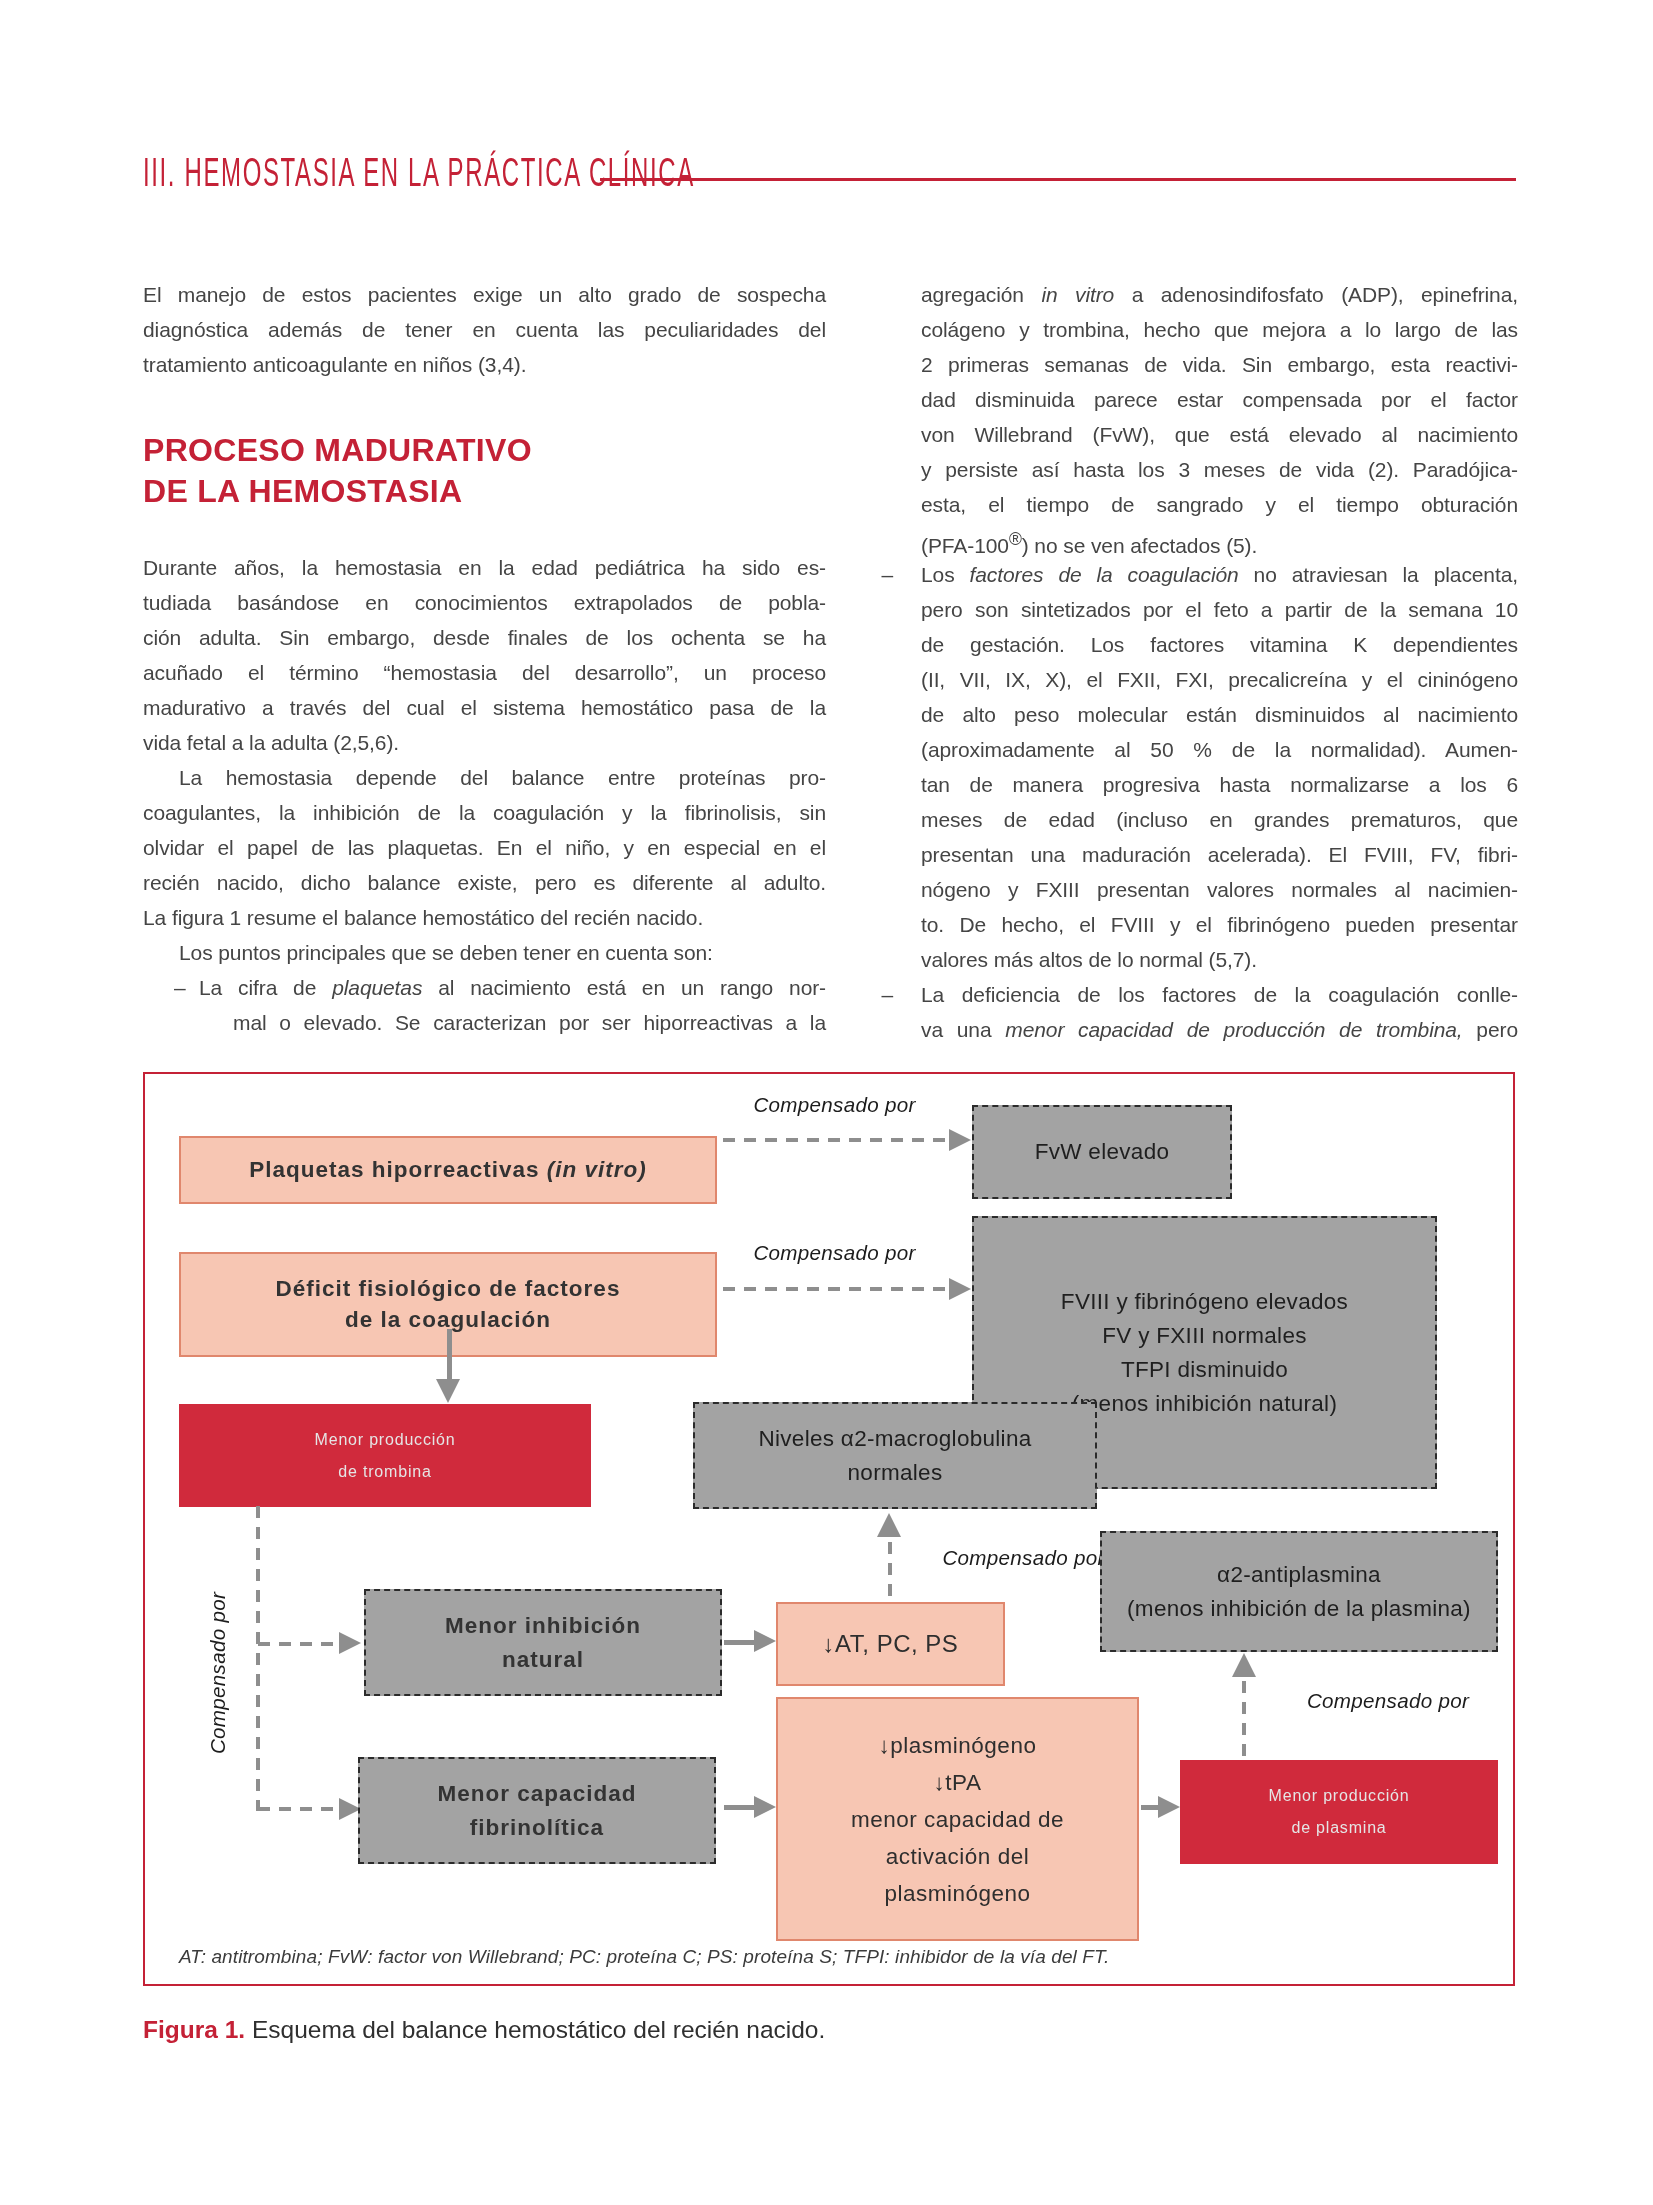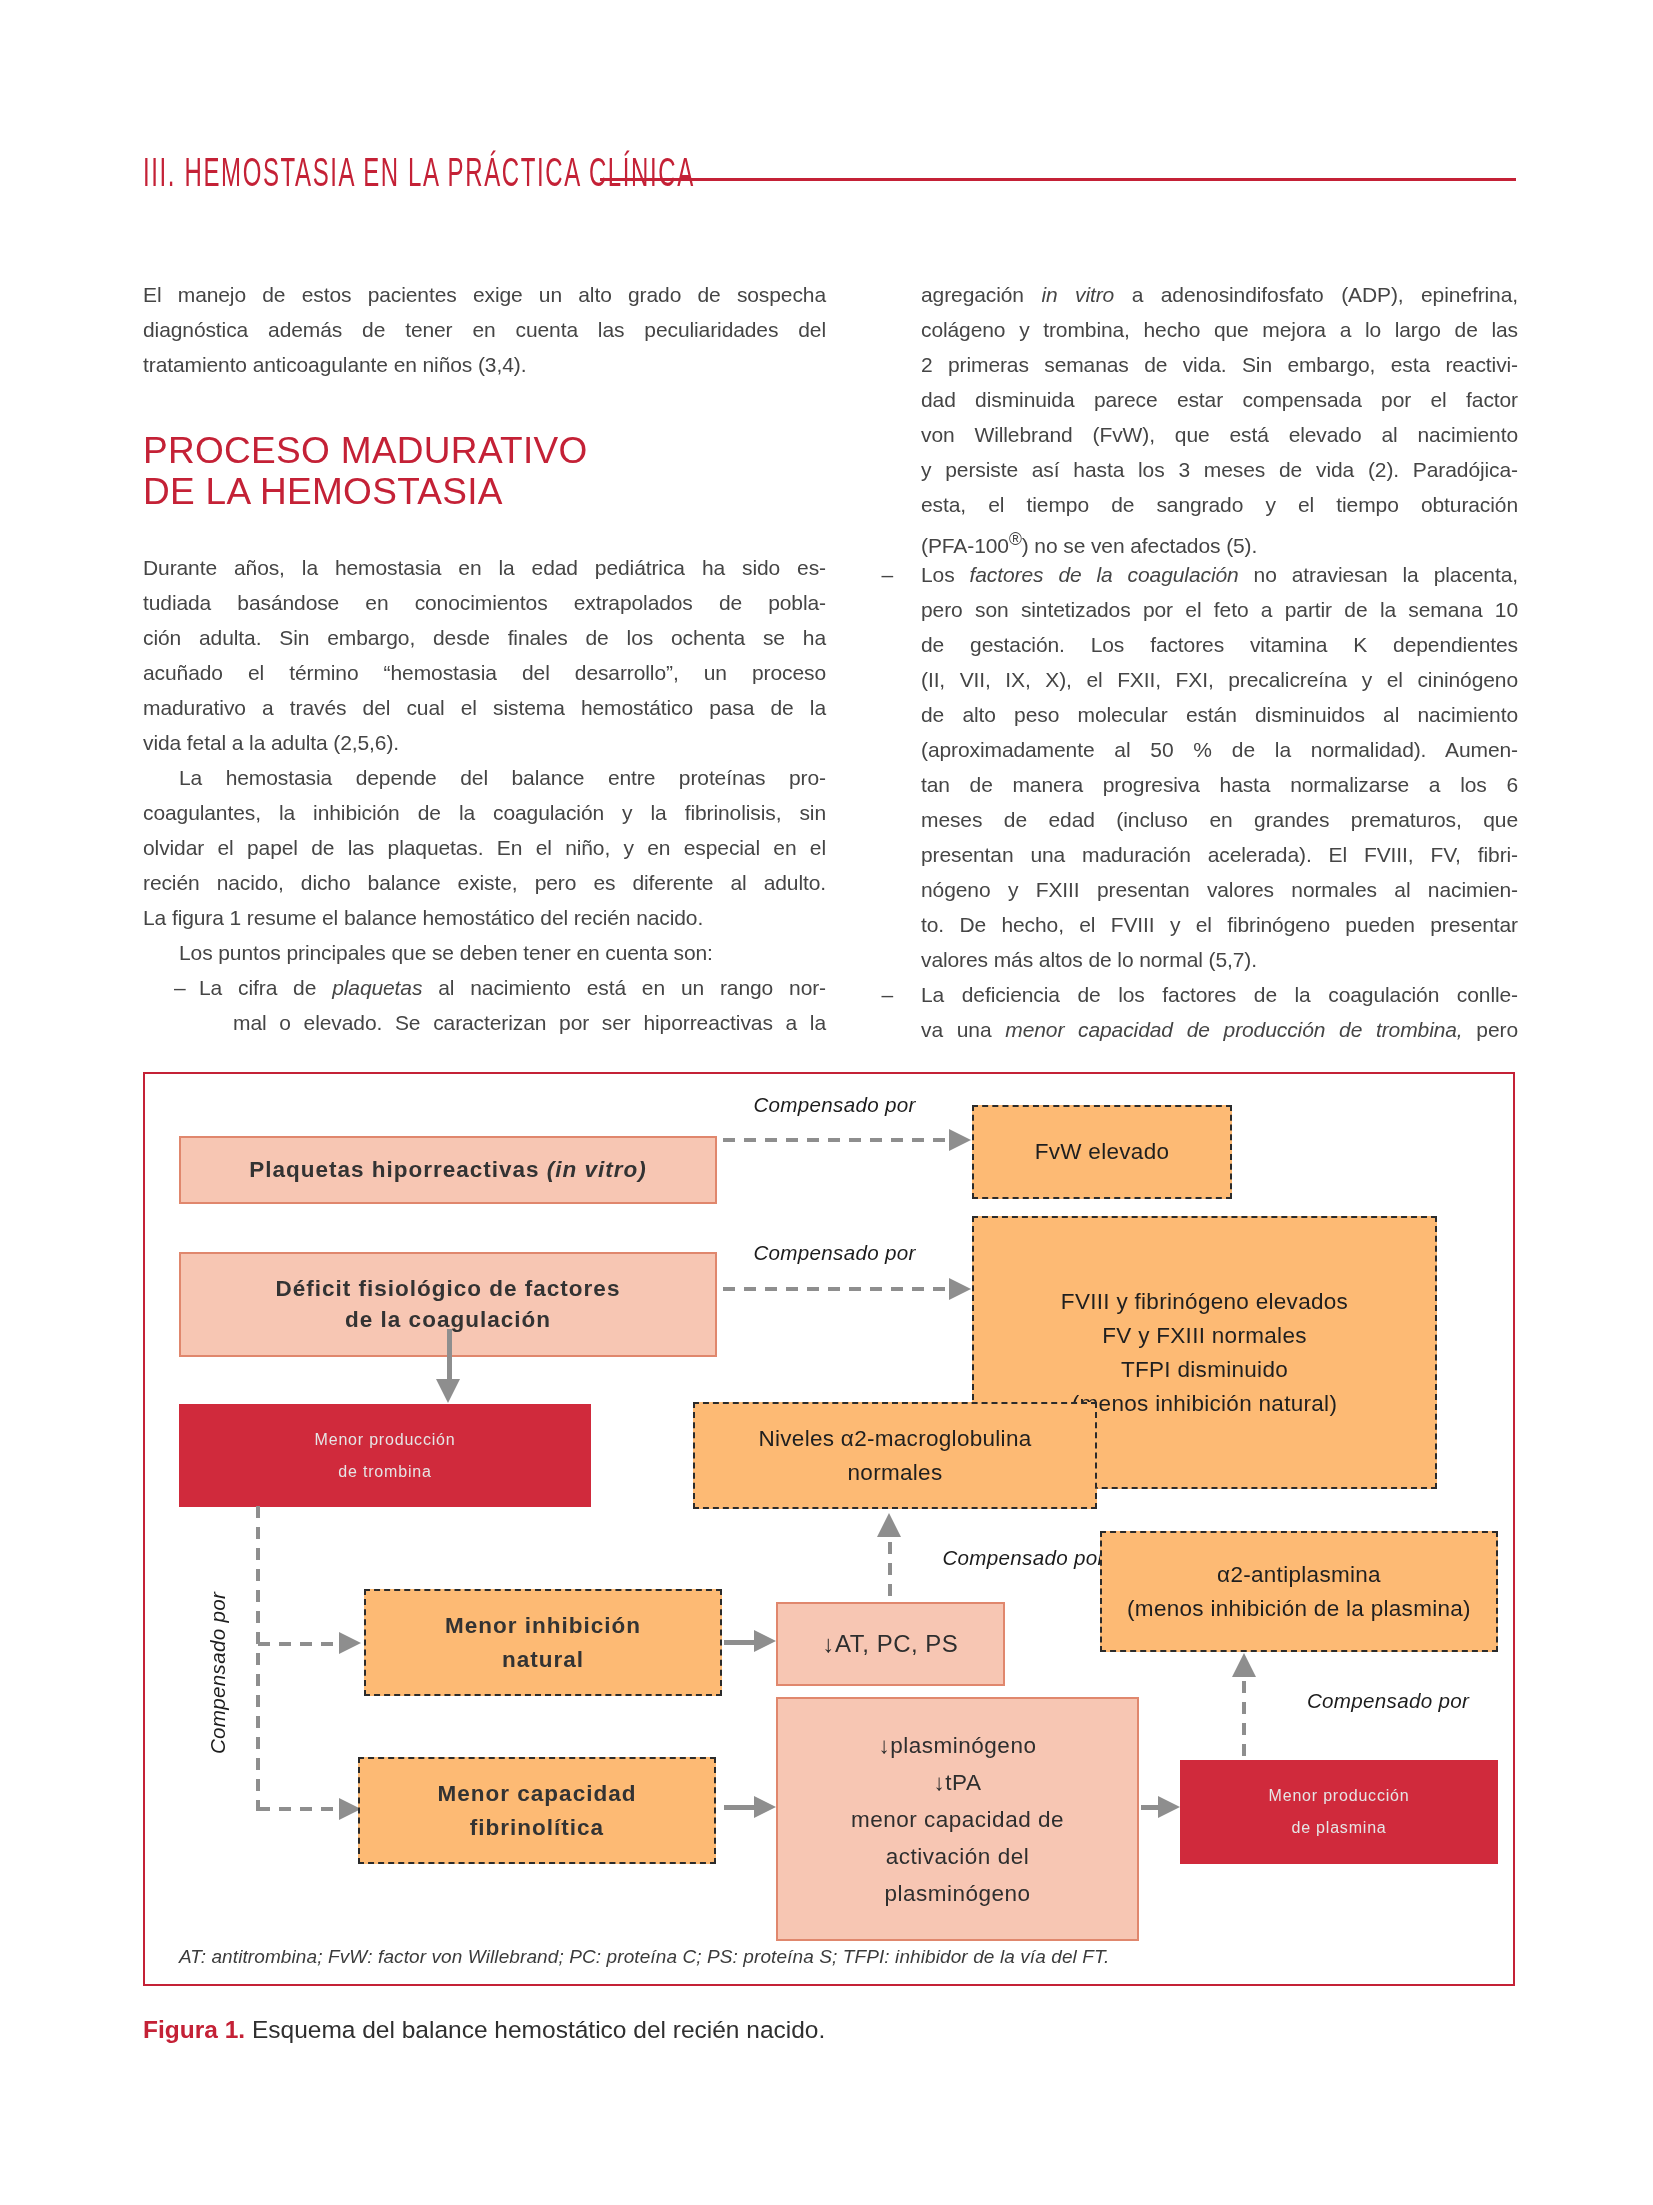--- a/index.html
+++ b/index.html
@@ -25,30 +25,30 @@
   .blk .line{position:relative;text-align:justify;text-align-last:justify;height:35px;hyphens:none;}
   .blk .line.last{text-align-last:left;}
   .blk .line.ind{padding-left:36px;}
   .blk .line.bl1{padding-left:56px;}
   .blk .line.bl2{padding-left:90px;}
   .lcol{left:143px;width:683px;}
   .rcol{left:875px;width:643px;}
   .rcol .line{padding-left:46px;}
   .dash{position:absolute;left:31px;top:0;}
   .rcol .dash{left:6.6px;}
-  .sect{position:absolute;left:143px;width:729px;font-size:37px;line-height:41px;
-        font-weight:400;color:var(--accent);letter-spacing:0.3px;}
+  .sect{position:absolute;left:143px;width:729px;font-size:32px;line-height:41px;
+        font-weight:700;color:var(--accent);letter-spacing:0.3px;}
 
   
   .frame{position:absolute;left:143px;top:1072px;width:1368px;height:910px;border:2.7px solid var(--accent);background:#fff;}
   .sbox,.dbox,.rbox{position:absolute;display:flex;flex-direction:column;justify-content:center;
         text-align:center;box-sizing:border-box;}
   .sbox{background:var(--salmon);border:2px solid var(--salmonb);font-size:22.5px;line-height:30.5px;letter-spacing:0.5px;color:#2e2e2e;}
   .sbox.b{font-weight:700;letter-spacing:1px;color:#333;margin-top:29px;}
-  .dbox{background:#fdba74;border:2px dashed #2b2b2b;font-size:22.5px;line-height:34px;letter-spacing:0.3px;color:#1f1f1f;}
+  .dbox{background:#a3a3a3;border:2px dashed #2b2b2b;font-size:22.5px;line-height:34px;letter-spacing:0.3px;color:#1f1f1f;}
   .dbox.b{font-weight:700;letter-spacing:1px;color:#333;}
   .rbox{background:var(--boxred);border:none;color:#e5e5e5;font-weight:400;font-size:16px;line-height:32px;letter-spacing:0.8px;}
   .hdash{position:absolute;height:4px;background:repeating-linear-gradient(90deg,var(--gray) 0 12px,transparent 12px 21px);}
   .vdash{position:absolute;width:4px;background:repeating-linear-gradient(180deg,var(--gray) 0 12px,transparent 12px 21px);}
   .hsolid{position:absolute;height:4.6px;background:var(--gray);}
   .vsolid{position:absolute;width:4.6px;background:var(--gray);}
   .arr-r{position:absolute;width:0;height:0;border-top:11.3px solid transparent;border-bottom:11.3px solid transparent;border-left:22.5px solid var(--gray);}
   .arr-u{position:absolute;width:0;height:0;border-left:12.6px solid transparent;border-right:12.6px solid transparent;border-bottom:24px solid var(--gray);}
   .arr-d{position:absolute;width:0;height:0;border-left:12.6px solid transparent;border-right:12.6px solid transparent;border-top:24px solid var(--gray);}
   .clabel{position:absolute;font-style:italic;font-size:20.6px;color:#1c1c1c;letter-spacing:0.3px;text-align:center;}

